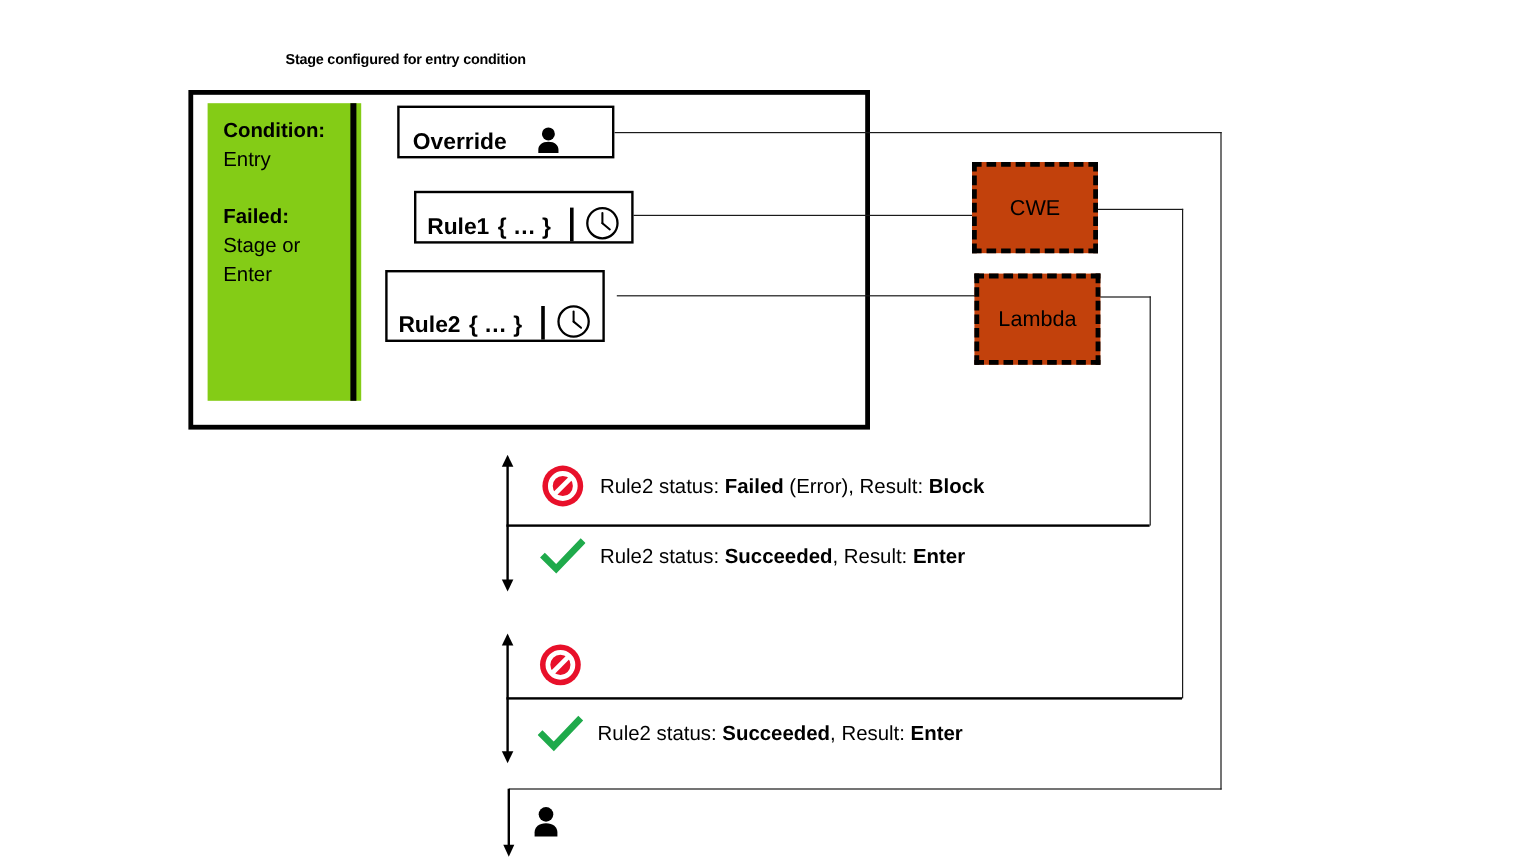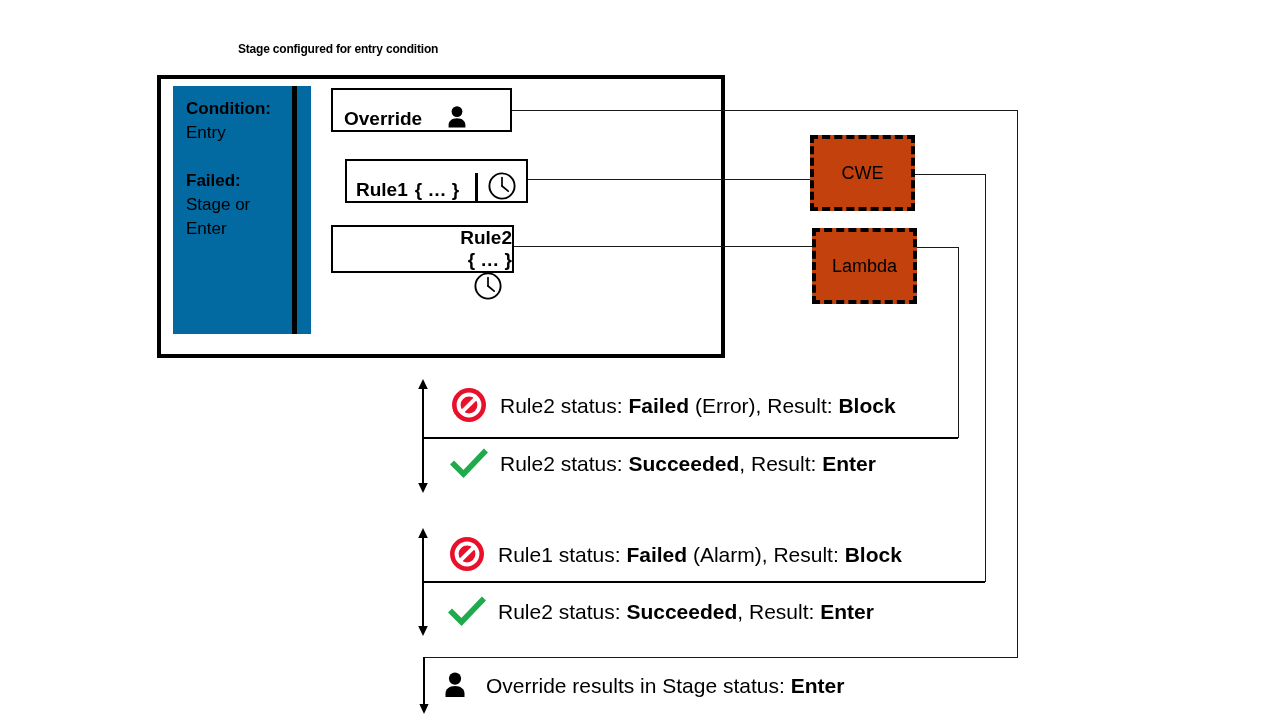--- a/index.html
+++ b/index.html
@@ -37,23 +37,23 @@
     border: 4px solid #000000;
     box-sizing: border-box;
     background: transparent;
   }
 
   
   #condition-panel {
     position: absolute;
     left: 173px;
     top: 86px;
-    width: 138px;
+    width: 128px;
     height: 248px;
-    background: #0369a1;
+    background: #84cc16;
     box-sizing: border-box;
   }
   #condition-panel .panel-inner {
     padding: 11px 0 0 13px;
     font-size: 17px;
     line-height: 24px;
   }
   .panel-strong { font-weight: bold; white-space: nowrap; }
   .panel-normal { font-weight: normal; white-space: nowrap; }
   .panel-gap { height: 24px; }
@@ -79,23 +79,22 @@
   }
   #node-override {
     left: 331px; top: 88px; width: 181px; height: 44px;
     padding-left: 11px;
   }
   #node-rule1 {
     left: 345px; top: 159px; width: 183px; height: 44px;
     padding-left: 9px;
   }
   #node-rule2 {
-    left: 331px; top: 225px; width: 183px; height: 48px;
+    left: 321px; top: 225px; width: 183px; height: 60px;
     padding-left: 9px;
-    flex-direction: column;
   }
   .node-label {
     font-size: 19px;
     font-weight: bold;
     white-space: nowrap;
   }
   .node-spacer { flex: 1 1 auto; }
   .node-sep {
     width: 3px;
     height: 28px;
@@ -142,21 +141,21 @@
 
   
   .anno-block { position: absolute; }
   .anno-row {
     position: absolute;
     display: flex;
     align-items: center;
     white-space: nowrap;
   }
   .anno-text {
-    font-size: 21px;
+    font-size: 17px;
     line-height: 1;
     white-space: nowrap;
   }
   .anno-text b { font-weight: bold; }
   .anno-icon {
     display: inline-flex;
     align-items: center;
     justify-content: center;
     margin-right: 12px;
   }
@@ -289,23 +288,20 @@
   <div class="hline hline-thick" style="left:422px; top:581px; width:563px;"></div>
 
   <div class="anno-row" style="left:448px; top:535px;">
     <span class="anno-icon">
       <svg width="38" height="38" viewBox="0 0 38 38" aria-hidden="true">
         <circle cx="19" cy="19" r="17" fill="#e8102a"></circle>
         <circle cx="19" cy="19" r="10.4" fill="none" stroke="#ffffff" stroke-width="4"></circle>
         <line x1="11.8" y1="26.2" x2="26.2" y2="11.8" stroke="#ffffff" stroke-width="4"></line>
       </svg>
     </span>
-    <span class="anno-text">
-      <span>Rule1 status: </span><b>Failed</b><span> (Alarm), Result: </span><b>Block</b>
-    </span>
   </div>
 
   <div class="anno-row" style="left:448px; top:592px;">
     <span class="anno-icon">
       <svg width="38" height="38" viewBox="0 0 38 38" aria-hidden="true">
         <path d="M4 20.5 L13.5 30 L34 8.5" fill="none" stroke="#1faa4b" stroke-width="5.6" stroke-linecap="square" stroke-linejoin="miter"></path>
       </svg>
     </span>
     <span class="anno-text">
       <span>Rule2 status: </span><b>Succeeded</b><span>, Result: </span><b>Enter</b>
@@ -318,17 +314,14 @@
     <line x1="8" y1="0" x2="8" y2="50" stroke="#000" stroke-width="2"></line>
     <polygon points="8,57 3.4,47 12.6,47" fill="#000"></polygon>
   </svg>
   <div class="anno-row" style="left:440px; top:670px;">
     <span class="anno-icon" style="margin-right:16px;">
       <svg width="30" height="30" viewBox="0 0 30 30" aria-hidden="true">
         <circle cx="15" cy="8.6" r="6.1" fill="#000"></circle>
         <path d="M15 16c-5.9 0-9.5 3.3-9.5 7.5V27h19v-3.5c0-4.2-3.6-7.5-9.5-7.5z" fill="#000"></path>
       </svg>
     </span>
-    <span class="anno-text">
-      <span>Override results in Stage status: </span><b>Enter</b>
-    </span>
   </div>
 </div>
 
 </body></html>

